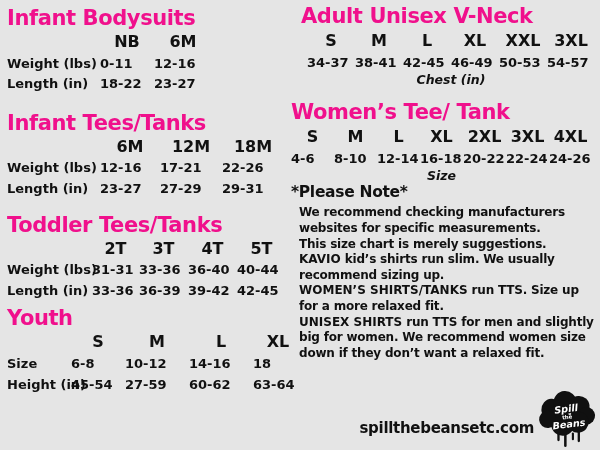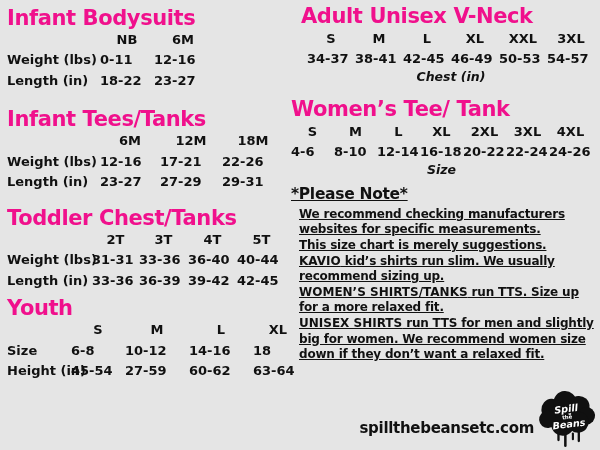--- a/index.html
+++ b/index.html
@@ -29,40 +29,40 @@
     margin:0 0 3px 0;
     white-space:nowrap;
   }
   .sec{margin:0;}
   .sec.m2{margin-top:19px;}
   .sec.m3{margin-top:16px;}
   .sec.m4{margin-top:8px;}
 
   .tbl{display:grid;row-gap:5px;width:fit-content;}
   .ch{
-    text-align:center;font-weight:bold;font-size:13px;
+    text-align:center;font-weight:bold;font-size:16px;
     white-space:nowrap;line-height:1.1;
   }
   .rl{
     font-weight:bold;font-size:13px;white-space:nowrap;line-height:1.2;
   }
   .cv{
     font-weight:bold;font-size:13px;
     white-space:nowrap;line-height:1.2;
   }
   .corner{min-height:14px;}
 
   .rt-title{margin:0 0 4px 0;}
   .rt-title.indent{padding-left:10px;}
   .cap{
     text-align:center;font-weight:bold;font-size:12.5px;margin-top:2px;font-style:italic;
   }
   .rsec2{margin-top:13px;}
 
-  .note{margin-top:8px;text-decoration:underline;}
+  .note{margin-top:0;}
   .note-title{
     font-size:15.5px;font-weight:bold;margin:0 0 4px 0;letter-spacing:-0.3px;
   }
   .note-body{padding-left:8px;width:296px;}
   .note-line{
     margin:0;font-size:12px;font-weight:bold;line-height:1.3;
     letter-spacing:-0.2px;
   }
   .note-line .lead{font-weight:bold;letter-spacing:0;}
 
@@ -108,21 +108,21 @@
         <div class="cv">17-21</div>
         <div class="cv">22-26</div>
         <div class="rl">Length (in)</div>
         <div class="cv">23-27</div>
         <div class="cv">27-29</div>
         <div class="cv">29-31</div>
       </div>
     </section>
 
     <section class="sec m3">
-      <h2 class="ttl">Toddler Chest/Tanks</h2>
+      <h2 class="ttl">Toddler Tees/Tanks</h2>
       <div class="tbl" style="grid-template-columns:85px 47px 49px 49px 49px">
         <div class="corner"></div>
         <div class="ch">2T</div>
         <div class="ch">3T</div>
         <div class="ch">4T</div>
         <div class="ch">5T</div>
         <div class="rl">Weight (lbs)</div>
         <div class="cv">31-31</div>
         <div class="cv">33-36</div>
         <div class="cv">36-40</div>

